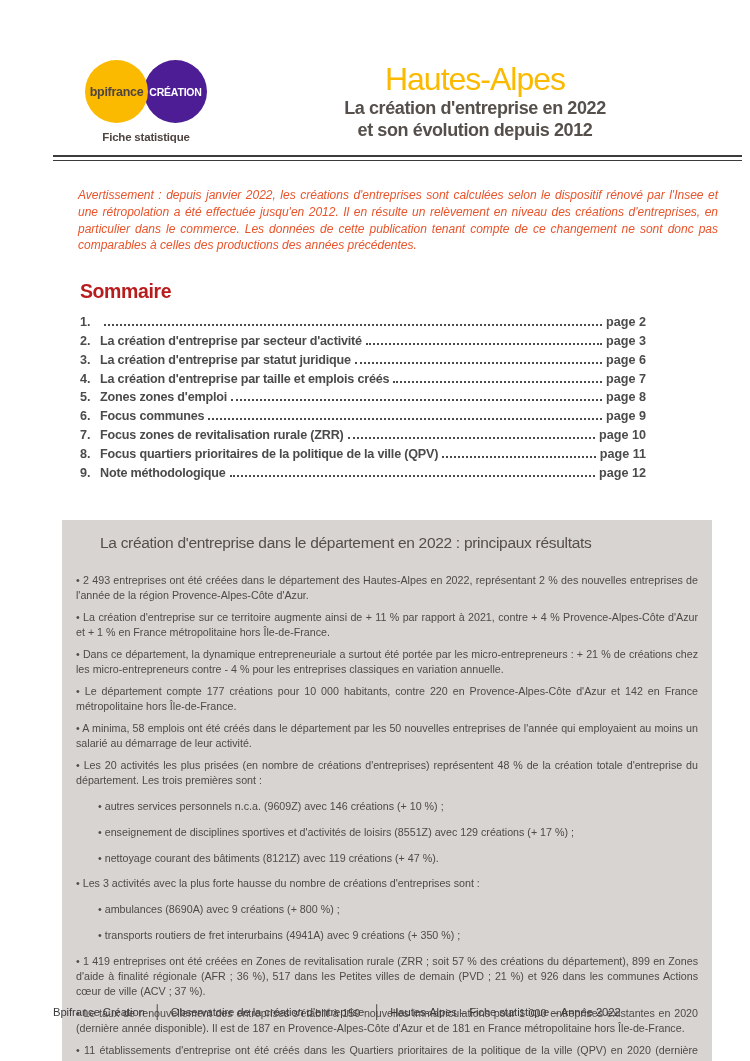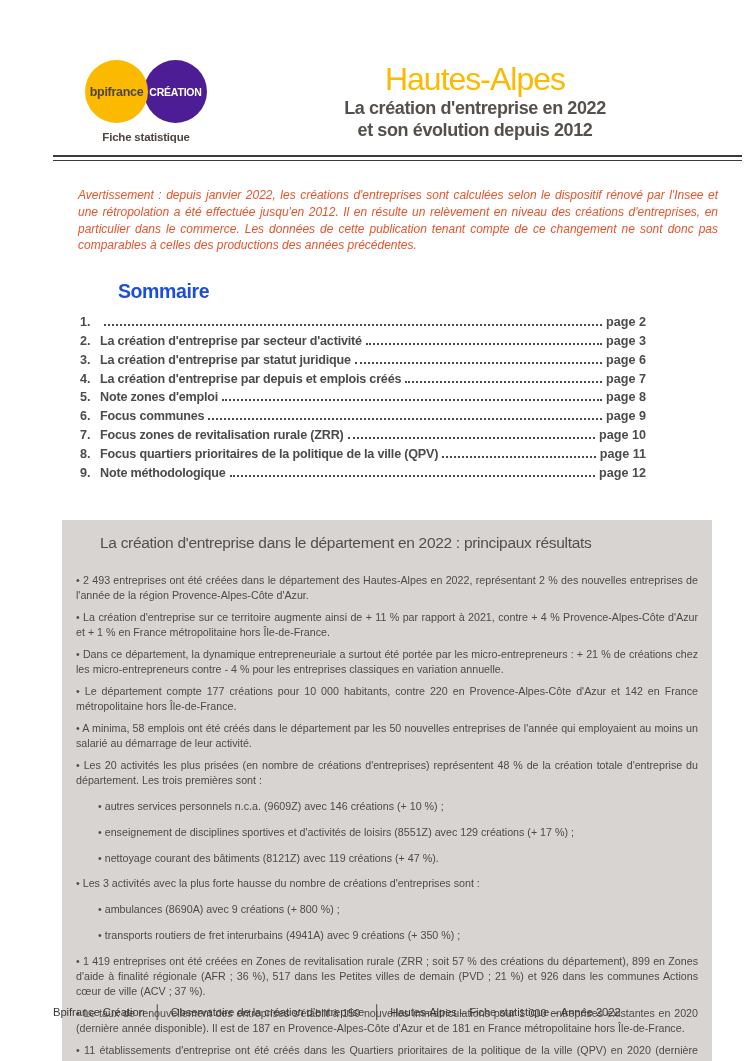--- a/index.html
+++ b/index.html
@@ -45,23 +45,23 @@
   
   .warning {
     margin:26px 32px 0 78px;
     font-size:12px; line-height:1.4;
     font-style:italic; text-align:justify;
     color:#e8542b;
   }
 
   
   .sommaire-heading {
-    margin:26px 0 0 118px;
+    margin:26px 0 0 80px;
     font-size:19.5px; letter-spacing:-0.4px;
-    font-weight:bold; color:#1d4ed8;
+    font-weight:bold; color:#b91c1c;
   }
   .toc { margin:10px 0 0 80px; width:566px; }
   .toc-item {
     display:flex; align-items:baseline;
     font-weight:bold; font-size:12.6px; line-height:17.8px;
     color:#4b4b4b; text-decoration:none; cursor:pointer;
   }
   .toc-num { flex:0 0 20px; }
   .toc-label { white-space:nowrap; letter-spacing:-0.2px; }
   .toc-leader { flex:1; margin:0 4px; border-bottom:2px dotted #4b4b4b; align-self:baseline; height:11px; }
@@ -139,27 +139,27 @@
       <span class="toc-page">page 3</span>
     </div>
     <div class="toc-item">
       <span class="toc-num">3.</span>
       <span class="toc-label">La création d'entreprise par statut juridique</span>
       <span class="toc-leader"></span>
       <span class="toc-page">page 6</span>
     </div>
     <div class="toc-item">
       <span class="toc-num">4.</span>
-      <span class="toc-label">La création d'entreprise par depuis et emplois créés</span>
+      <span class="toc-label">La création d'entreprise par taille et emplois créés</span>
       <span class="toc-leader"></span>
       <span class="toc-page">page 7</span>
     </div>
     <div class="toc-item">
       <span class="toc-num">5.</span>
-      <span class="toc-label">Note zones d'emploi</span>
+      <span class="toc-label">Zones zones d'emploi</span>
       <span class="toc-leader"></span>
       <span class="toc-page">page 8</span>
     </div>
     <div class="toc-item">
       <span class="toc-num">6.</span>
       <span class="toc-label">Focus communes</span>
       <span class="toc-leader"></span>
       <span class="toc-page">page 9</span>
     </div>
     <div class="toc-item">

